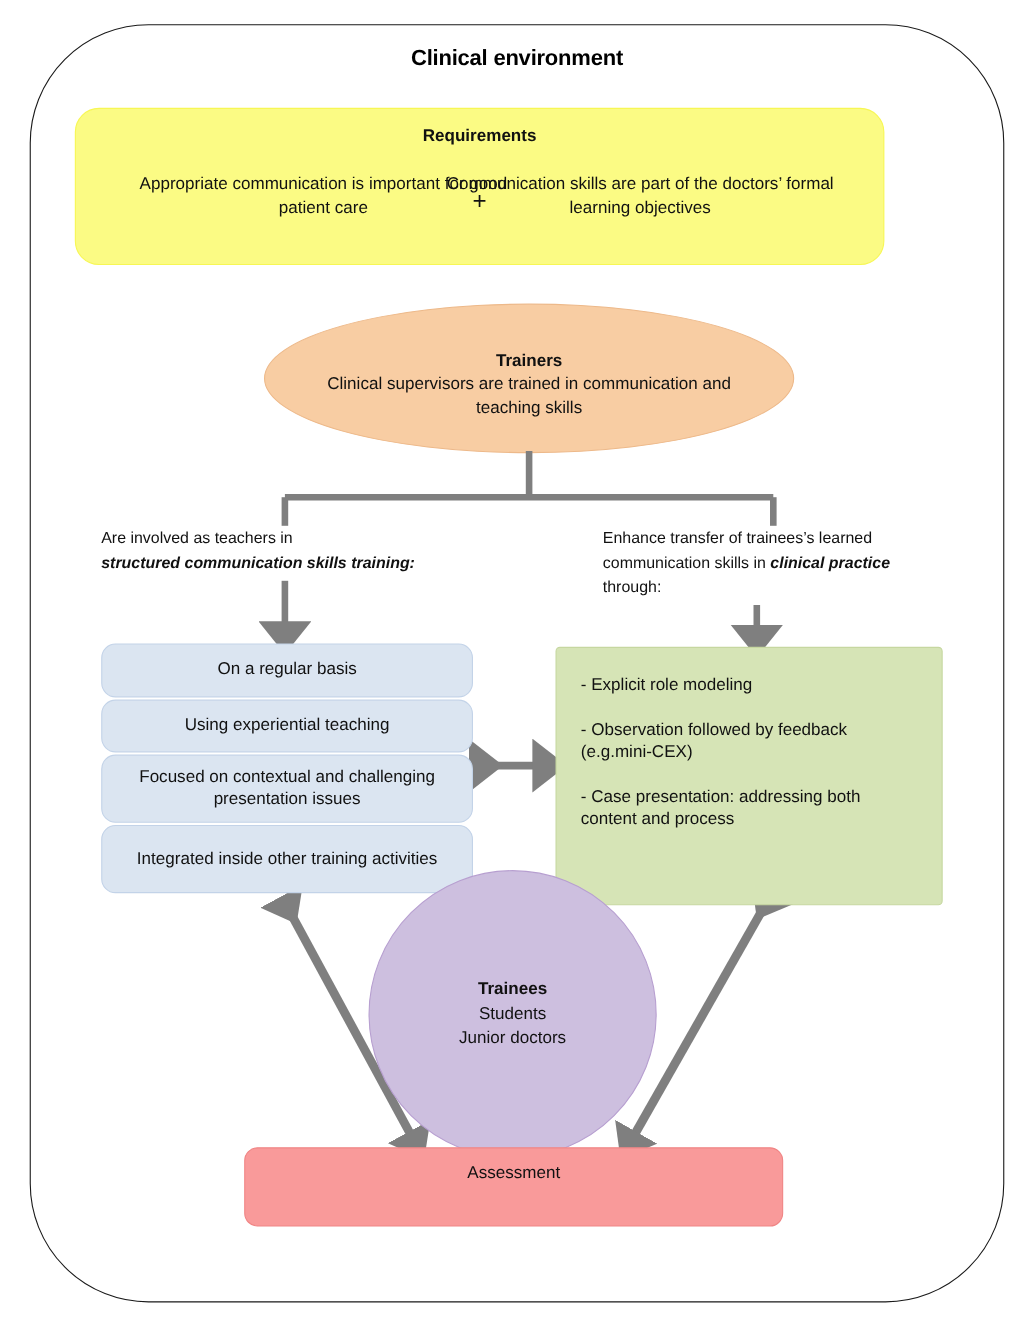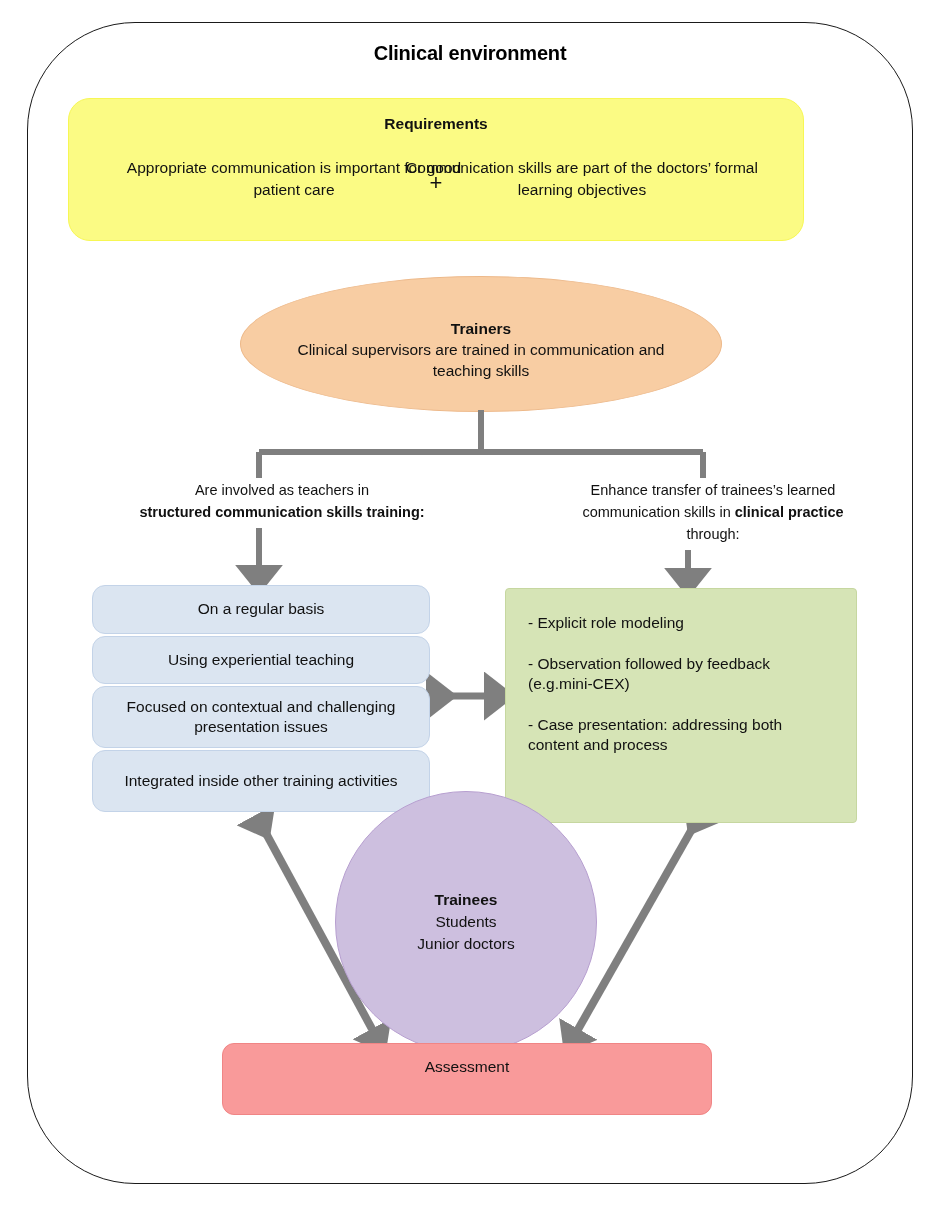--- a/index.html
+++ b/index.html
@@ -110,25 +110,24 @@
     width: 940px;
     height: 1210px;
     pointer-events: none;
   }
 
   
   .branch-caption {
     position: absolute;
     font-size: 14.5px;
     line-height: 1.5;
-    text-align: center;
   }
   #caption-left  { left: 92px;  top: 480px; width: 380px; }
   #caption-right { left: 548px; top: 480px; width: 330px; }
-  .branch-caption b { font-weight: bold; }
+  .branch-caption b { font-weight: bold; font-style: italic; }
 
   
   .blue-box {
     position: absolute;
     left: 92px;
     width: 338px;
     background: #dbe5f1;
     border: 1px solid #c3d3e8;
     border-radius: 13px;
     box-sizing: border-box;

